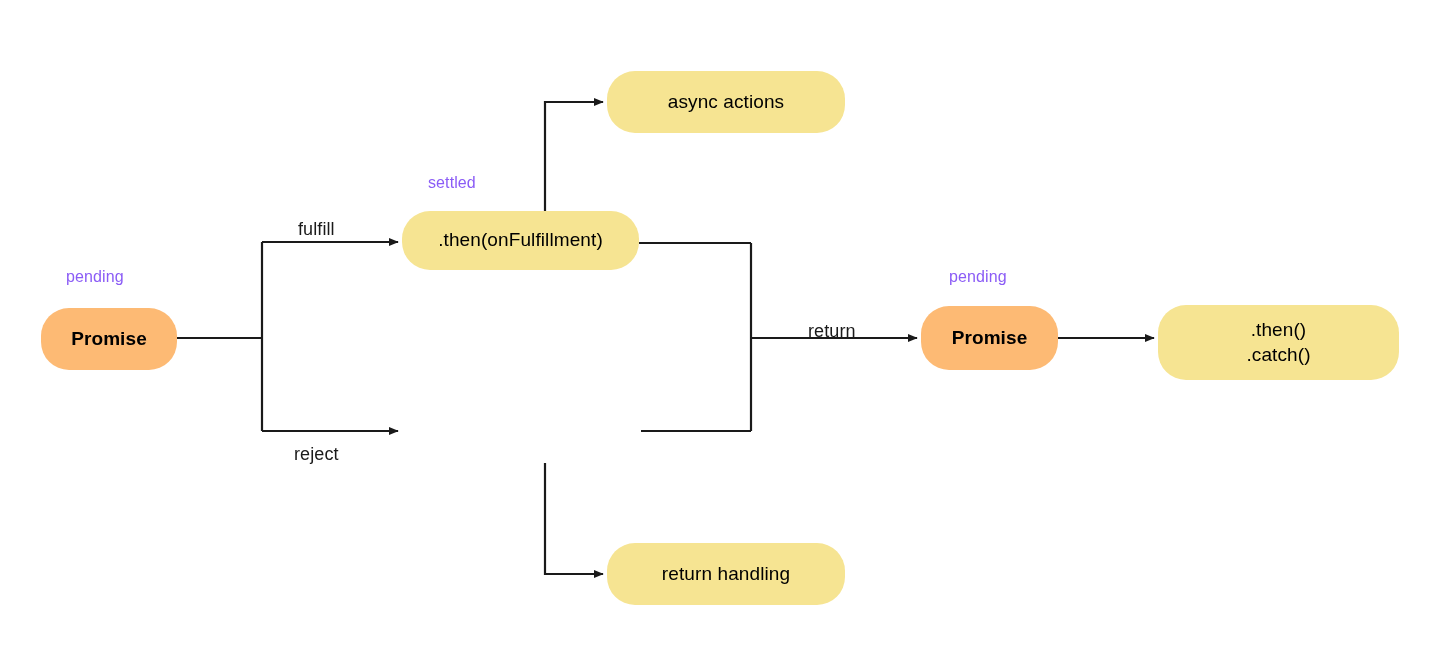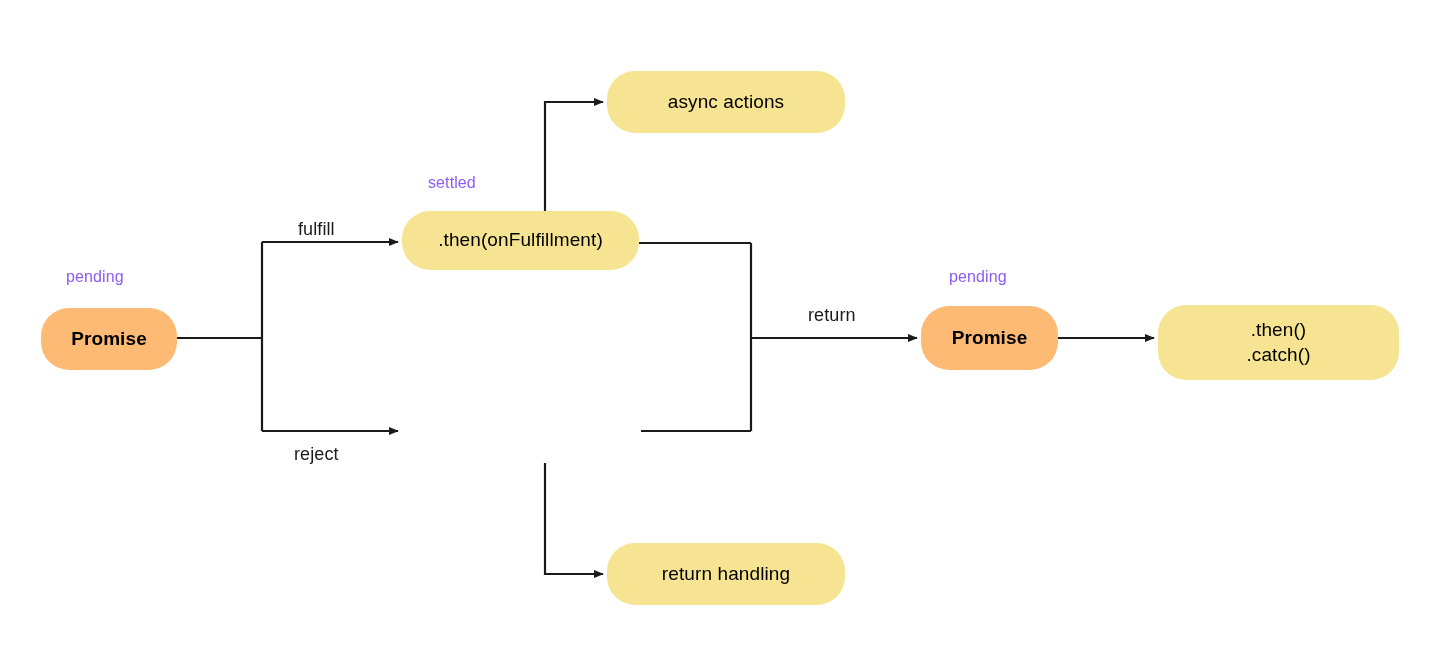--- a/index.html
+++ b/index.html
@@ -97,21 +97,21 @@
 
     <path d="M1058,338 L1154,338" stroke="#1a1a1a" stroke-width="2.2" fill="none" marker-end="url(#arrowhead)"></path>
   </svg>
 
   <div class="state-label" style="left:66px; top:268px;">pending</div>
   <div class="state-label" style="left:428px; top:174px;">settled</div>
   <div class="state-label" style="left:949px; top:268px;">pending</div>
 
   <div class="edge-label" style="left:298px; top:209px;margin-top:10px;">fulfill</div>
   <div class="edge-label" style="left:294px; top:444px;">reject</div>
-  <div class="edge-label" style="left:808px; top:305px;">return</div>
+  <div class="edge-label" style="left:808px; top:321px;">return</div>
 
   <div class="node blue" style="left:41px; top:308px; width:136px; height:62px;">Promise</div>
 
   <div class="node yellow" style="left:402px; top:211px; width:237px; height:59px;">.then(onFulfillment)</div>
 
   <div class="node yellow" style="left:607px; top:71px; width:238px; height:62px;">async actions</div>
 
 
   <div class="node yellow" style="left:607px; top:543px; width:238px; height:62px;">return handling</div>
 

